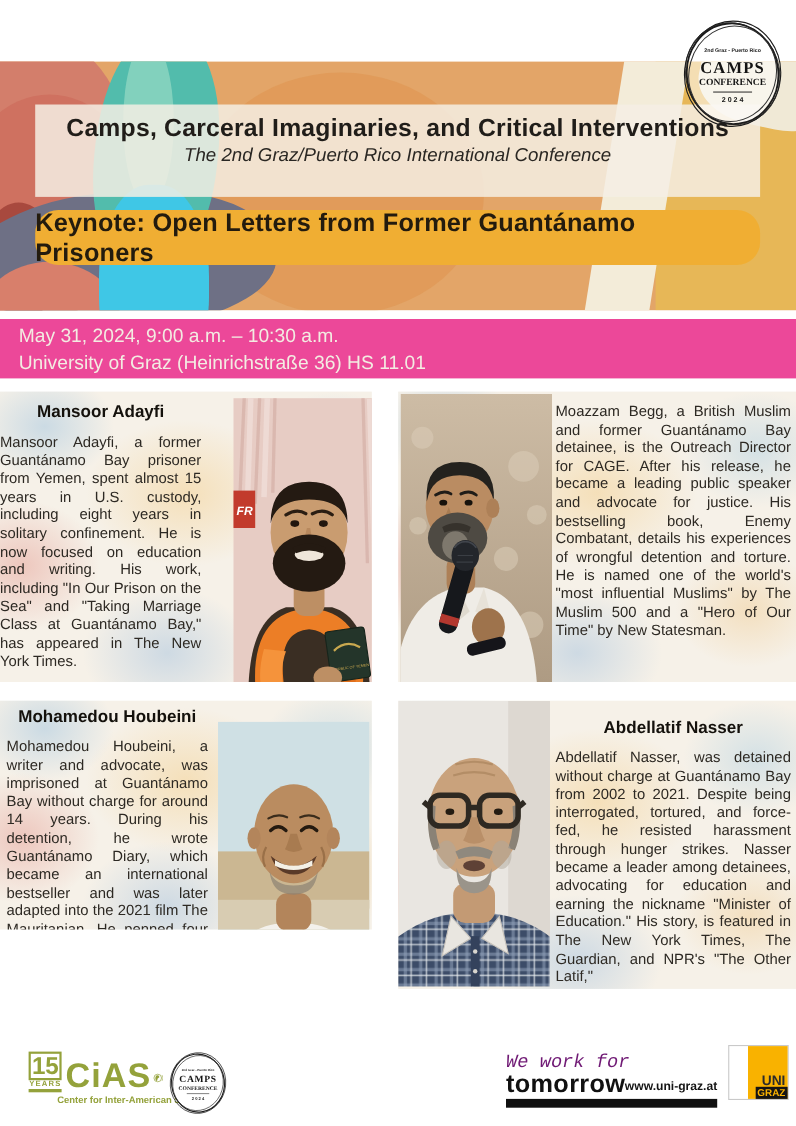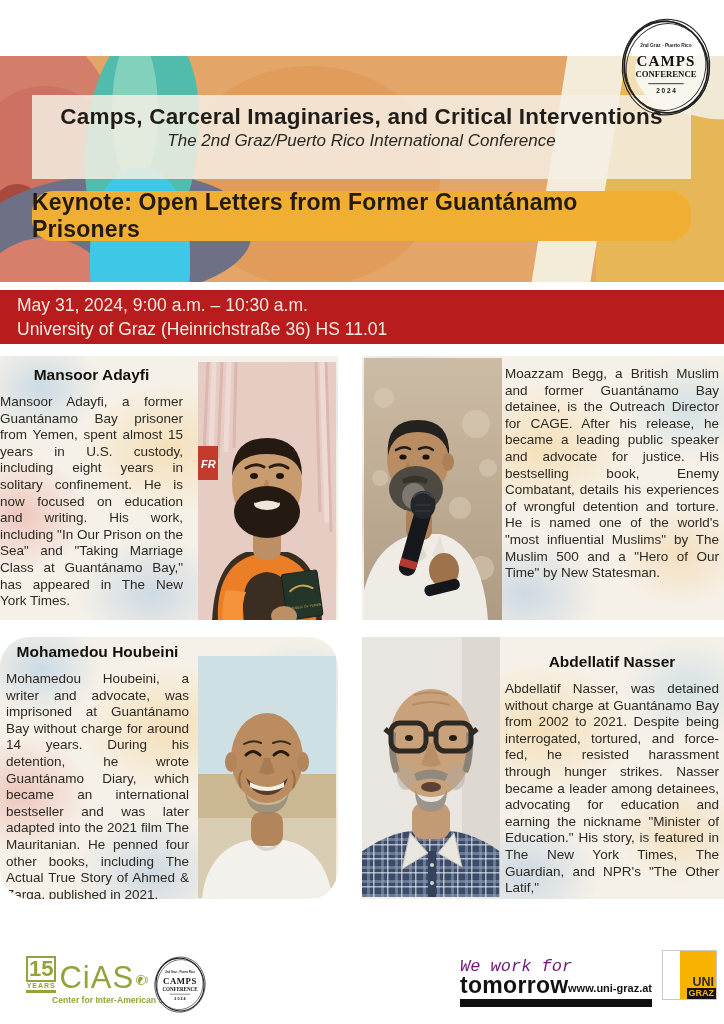--- a/index.html
+++ b/index.html
@@ -30,60 +30,60 @@
   
   .title-box{position:absolute;left:32px;top:95px;width:659px;height:84px;box-sizing:border-box;
              background:rgba(245,238,228,0.85);text-align:center;padding-top:9px;z-index:10;}
   .main-title{margin:0;font-size:22.5px;font-weight:700;color:#201d19;letter-spacing:.2px;}
   .subtitle{font-size:17px;font-style:italic;color:#2a2723;line-height:1.32;}
   .keynote-banner{position:absolute;left:32px;top:191px;width:659px;height:50px;background:#F0AE33;
              display:flex;align-items:center;justify-content:center;z-index:10;
              font-size:23px;font-weight:700;color:#231b0e;letter-spacing:.2px;border-radius:21px;}
 
   
-  .date-bar{position:absolute;left:0;top:290px;width:724px;height:54px;background:#b91c1c;
+  .date-bar{position:absolute;left:0;top:290px;width:724px;height:54px;background:#ec4899;
             box-sizing:border-box;padding:4px 0 0 17px;color:#F3ECE2;font-size:17.5px;line-height:23.5px;z-index:5;}
 
   
   .panel{position:absolute;overflow:hidden;
      background:
        radial-gradient(ellipse 90px 70px at 12% 12%, rgba(168,200,224,0.55), transparent 70%),
        radial-gradient(ellipse 100px 85px at 6% 60%, rgba(223,130,120,0.38), transparent 70%),
        radial-gradient(ellipse 130px 95px at 50% 35%, rgba(244,214,160,0.65), transparent 70%),
        radial-gradient(ellipse 110px 85px at 45% 90%, rgba(150,185,220,0.42), transparent 70%),
        radial-gradient(ellipse 95px 75px at 90% 20%, rgba(170,205,225,0.45), transparent 70%),
        radial-gradient(ellipse 95px 75px at 88% 75%, rgba(240,205,150,0.5), transparent 70%),
        #F6F1E8;}
   .panel-1{left:0;top:356px;width:338px;height:264px;}
   .panel-2{left:362px;top:356px;width:362px;height:264px;}
-  .panel-3{left:0;top:637px;width:338px;height:262px;border-radius:30px;}
+  .panel-3{left:0;top:637px;width:338px;height:208px;}
   .panel-4{left:362px;top:637px;width:362px;height:262px;}
   .txt{position:absolute;top:0;}
   .panel-1 .txt{left:0;width:183px;padding-top:10px;}
   .panel-2 .txt{left:143px;width:214px;padding-top:10px;}
   .panel-3 .txt{left:6px;width:183px;padding-top:6px;}
   .panel-4 .txt{left:143px;width:214px;padding-top:16px;}
   .speaker-name{font-size:15.5px;font-weight:700;color:#14110c;text-align:center;margin:0 0 10px 0;}
   .bio{font-size:13.5px;line-height:16.6px;text-align:justify;color:#2d2923;}
   .photo{position:absolute;width:138px;overflow:hidden;}
-  .panel-1 .photo{left:198px;top:2px;height:268px;}
+  .panel-1 .photo{left:212px;top:2px;height:268px;}
   .panel-2 .photo{left:2px;top:2px;height:262px;}
   .panel-3 .photo{left:198px;top:19px;height:242px;}
   .panel-4 .photo{left:0;top:0;height:260px;}
   .photo svg{display:block;width:100%;height:100%;}
 
   
   .footer{position:absolute;left:0;top:948px;width:724px;height:70px;}
   .cias{position:absolute;left:26px;top:8px;width:122px;}
   .cias-row{display:flex;align-items:flex-end;}
   .cias-years{display:flex;flex-direction:column;align-items:center;margin-right:3px;}
   .cias-15{font-size:22px;font-weight:700;color:#94A23B;border:2px solid #94A23B;line-height:22px;padding:0 1px;}
   .cias-years-label{font-size:7px;font-weight:700;color:#94A23B;letter-spacing:1px;}
   .cias-underline{width:100%;height:3px;background:#94A23B;margin-top:1px;}
-  .cias-acronym{font-size:31px;font-weight:400;color:#94A23B;line-height:30px;letter-spacing:1px;text-align:right;}
+  .cias-acronym{font-size:31px;font-weight:700;color:#94A23B;line-height:30px;letter-spacing:1px;text-align:right;}
   .cias-globe{width:26px;height:26px;margin-left:1px;}
   .cias-tagline{font-size:8.6px;font-weight:700;color:#94A23B;margin-top:2px;white-space:nowrap;padding-left:26px;}
   .uniblock{position:absolute;left:460px;top:10px;width:192px;height:48px;}
   .slogan-we{font-family:Liberation Mono, monospace;font-style:italic;font-size:17px;color:#701a75;line-height:17px;}
   .slogan-tomorrow{font-size:23px;font-weight:700;color:#111;line-height:21px;letter-spacing:.3px;}
   .uni-url{position:absolute;right:0;bottom:12px;font-size:11px;font-weight:700;color:#141414;}
   .black-bar{position:absolute;left:0;top:41px;width:192px;height:8px;background:#101010;}
   .uni-logo{position:absolute;left:662px;top:2px;width:55px;height:50px;border:1px solid #c9c9c9;background:#ffffff;box-sizing:border-box;}
   .uni-logo-yellow{position:absolute;left:17px;top:0;right:0;bottom:0;background:#F9B200;}
   .uni-logo-uni{position:absolute;right:2px;bottom:11px;font-size:12.5px;font-weight:700;color:#2b2b2b;line-height:12px;}

